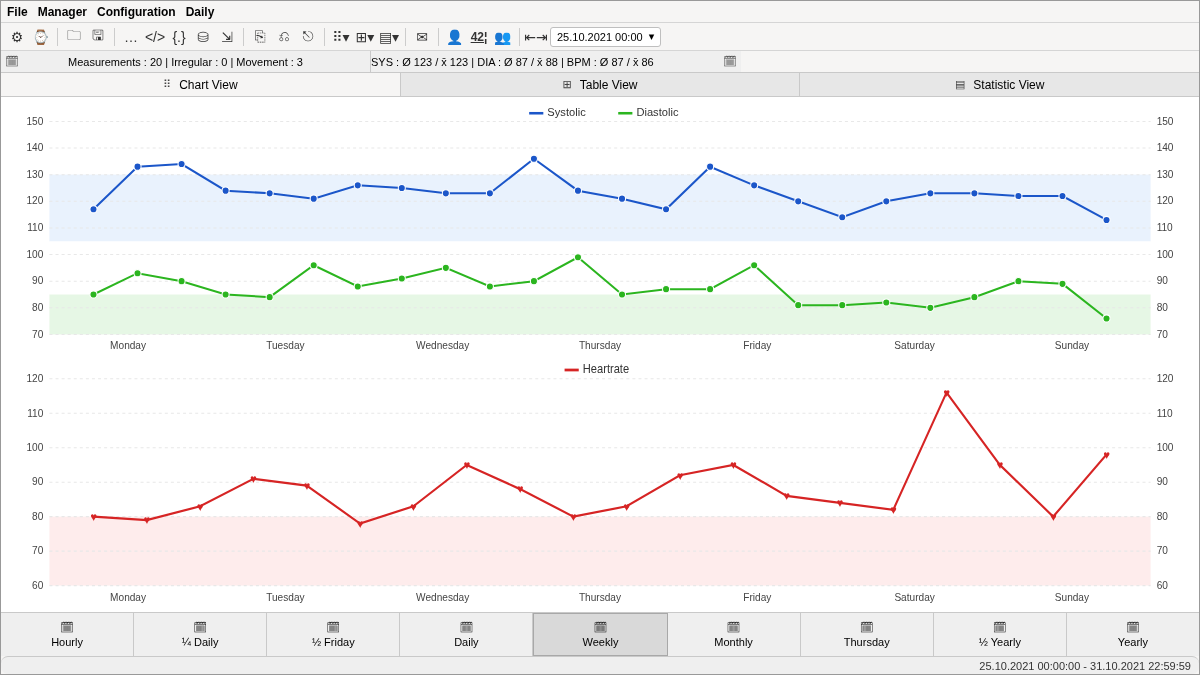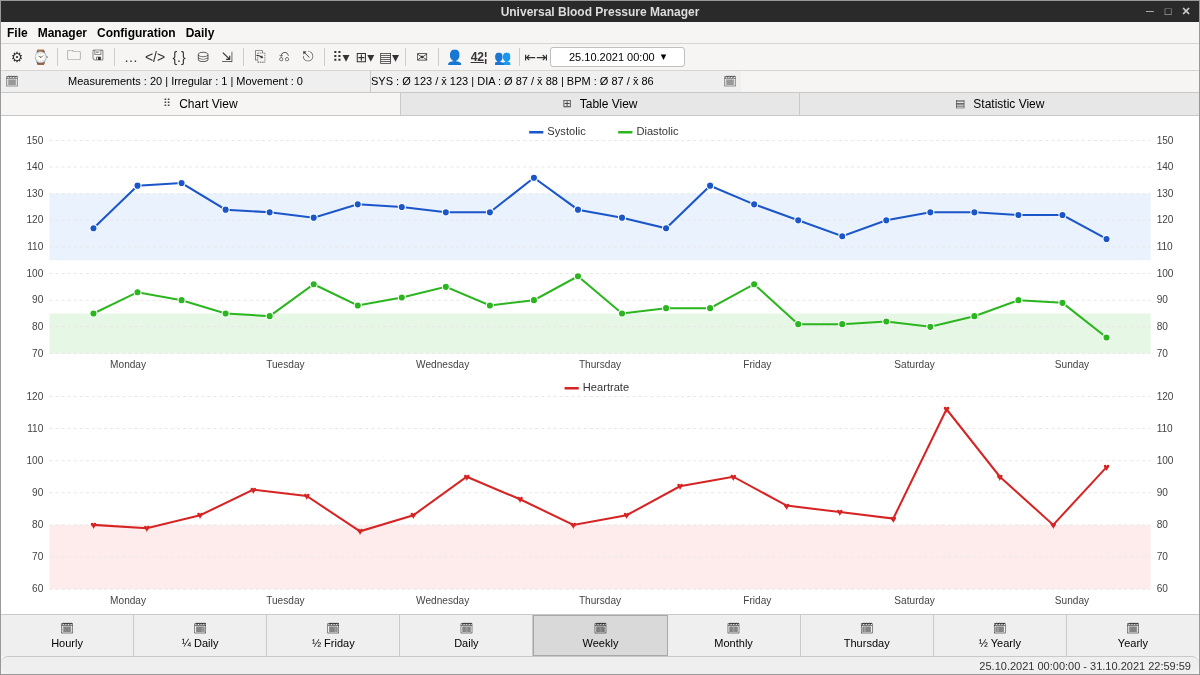--- a/index.html
+++ b/index.html
@@ -6,21 +6,21 @@
 html,body { width:1200px; height:675px; font-family:-apple-system,BlinkMacSystemFont,"Segoe UI",Arial,sans-serif; font-size:12px; color:#000; background:#fff; }
 .window { width:1200px; height:675px; display:flex; flex-direction:column; border:1px solid #999; background:#f6f5f4; }
 .titlebar { height:22px; background:#2b2a2a; color:#ddd; display:flex; align-items:center; justify-content:center; position:relative; font-size:12px; font-weight:bold; }
 .titlebar .ctrls { position:absolute; right:6px; top:3px; display:flex; gap:4px; }
 .titlebar .ctrls span { width:14px; height:14px; display:inline-flex; align-items:center; justify-content:center; color:#ccc; font-size:11px; cursor:default; }
 .menubar { height:22px; display:flex; align-items:center; padding:0 6px; gap:10px; background:#f6f5f4; border-bottom:1px solid #d5d5d5; font-size:12px;font-weight:bold; }
 .menubar span { cursor:default; }
 .toolbar { height:28px; display:flex; align-items:center; padding:0 6px; gap:4px; background:#f6f5f4; border-bottom:1px solid #d5d5d5; }
 .toolbar .tbtn { width:20px; height:20px; display:inline-flex; align-items:center; justify-content:center; font-size:14px; color:#333; cursor:default; border-radius:3px; }
 .toolbar .sep { width:1px; height:18px; background:#ccc; margin:0 2px; }
-.toolbar .datebox { height:20px; padding:0 18px; border:1px solid #bfbfbf; border-radius:3px; background:#fff; font-size:11px; display:flex; align-items:center; gap:6px; }
+.toolbar .datebox { height:20px; padding:0 6px; border:1px solid #bfbfbf; border-radius:3px; background:#fff; font-size:11px; display:flex; align-items:center; gap:6px; }
 .infobar { height:22px; display:flex; align-items:stretch; border-bottom:1px solid #c9c9c9; font-size:11px; }
 .infobar .left { flex:0 0 370px; display:flex; align-items:center; justify-content:center; border-right:1px solid #c9c9c9; background:#efefef; position:relative; }
 .infobar .center { flex:1; display:flex; align-items:center; justify-content:center; border-right:1px solid #c9c9c9; background:#efefef; font-weight:bold; }
 .infobar .right { flex:0 0 370px; display:flex; align-items:center; background:#efefef; position:relative; }
 .infobar .cal-ic { position:absolute; left:4px; font-size:11px; color:#333; }
 .infobar .cal-ic.r { left:auto; right:4px; }
 .tabs { height:24px; display:flex; border-bottom:1px solid #c9c9c9; font-size:12px; }
 .tabs .tab { flex:1; display:flex; align-items:center; justify-content:center; gap:8px; background:#e7e7e7; border-right:1px solid #c9c9c9; cursor:default; }
 .tabs .tab:last-child { border-right:none; }
 .tabs .tab.active { background:#f6f5f4; font-weight:normal; }
@@ -39,28 +39,20 @@
 .legend { font-size:11px; }
 .band-blue { fill:#dbe9fb; opacity:0.6; }
 .band-green { fill:#e0f5de; opacity:0.8; }
 .band-pink { fill:#fde4e4; opacity:0.7; }
 </style>
 </head>
 <body>
 
 <div class="window">
 
-  <div class="titlebar">
-    <span>Universal Blood Pressure Manager</span>
-    <div class="ctrls">
-      <span>─</span>
-      <span>□</span>
-      <span>✕</span>
-    </div>
-  </div>
 
   <div class="menubar">
     <span>File</span>
     <span>Manager</span>
     <span>Configuration</span>
     <span>Daily</span>
   </div>
 
   <div class="toolbar">
     <span class="tbtn">⚙</span>
@@ -92,21 +84,21 @@
     <span class="tbtn">⇤⇥</span>
     <div class="datebox">
       <span>25.10.2021 00:00</span>
       <span>▾</span>
     </div>
   </div>
 
   <div class="infobar">
     <div class="left">
       <span class="cal-ic">🗓</span>
-      <span>Measurements : 20 | Irregular : 1 | Movement : 0</span>
+      <span>Measurements : 20 | Irregular : 0 | Movement : 3</span>
     </div>
     <div class="right">
       <span>SYS : Ø 123 / x̄ 123 | DIA : Ø 87 / x̄ 88 | BPM : Ø 87 / x̄ 86</span>
       <span class="cal-ic r">🗓</span>
     </div>
   </div>
 
   <div class="tabs">
     <div class="tab active">
       <span class="ic">⠿</span>

